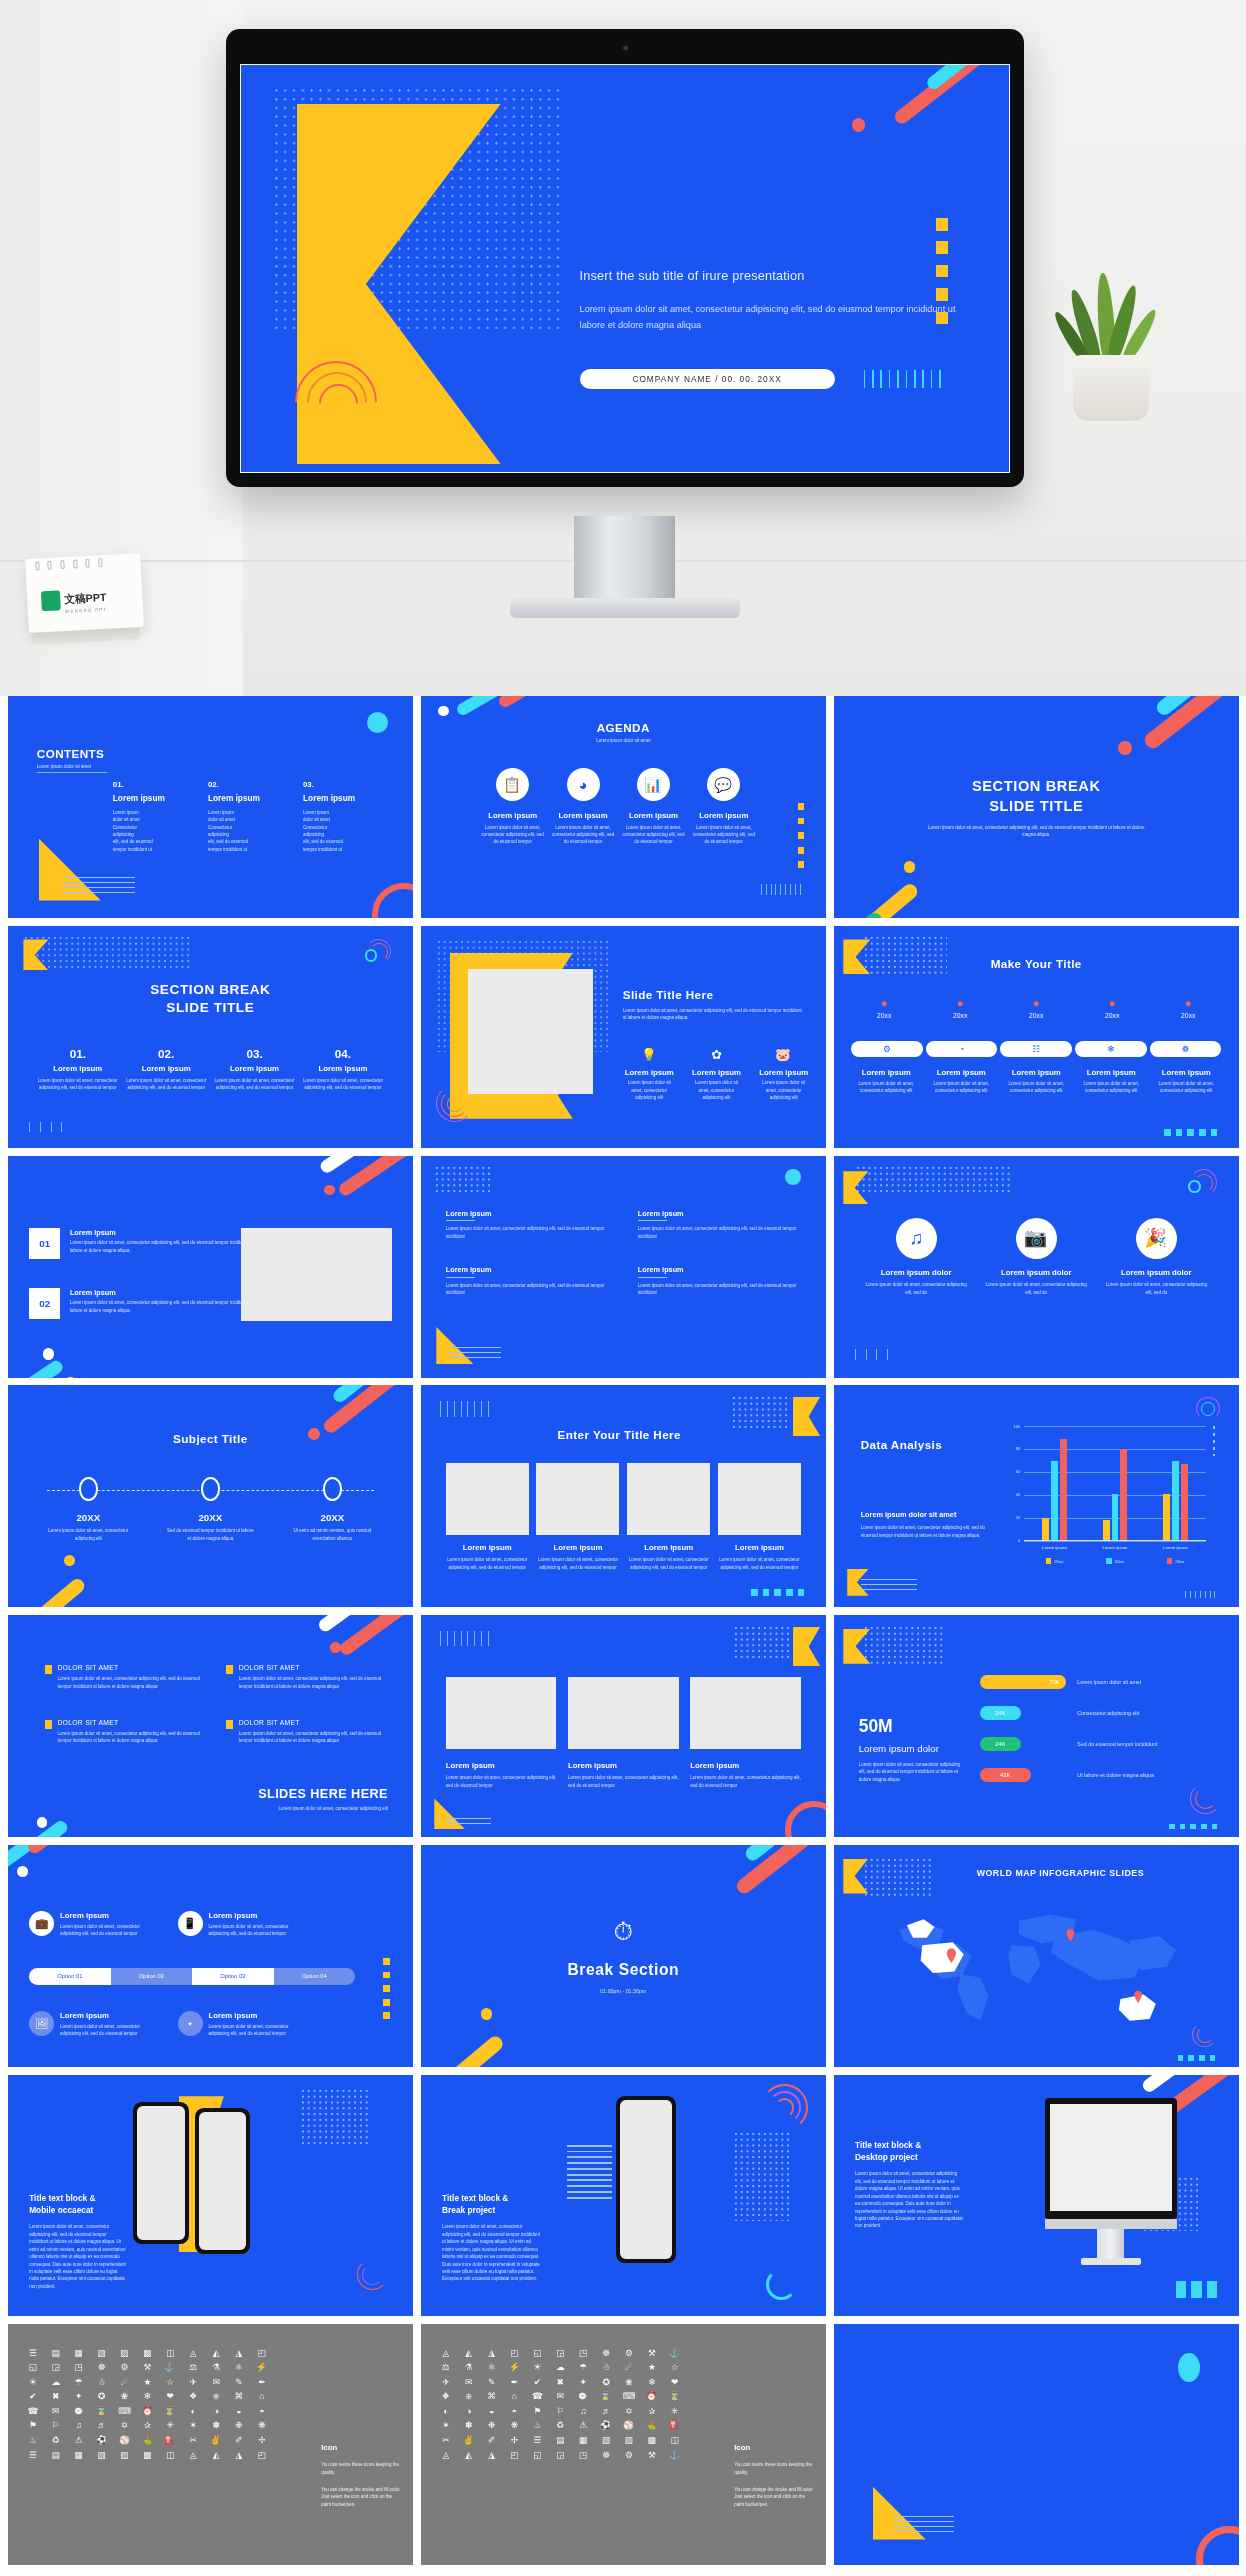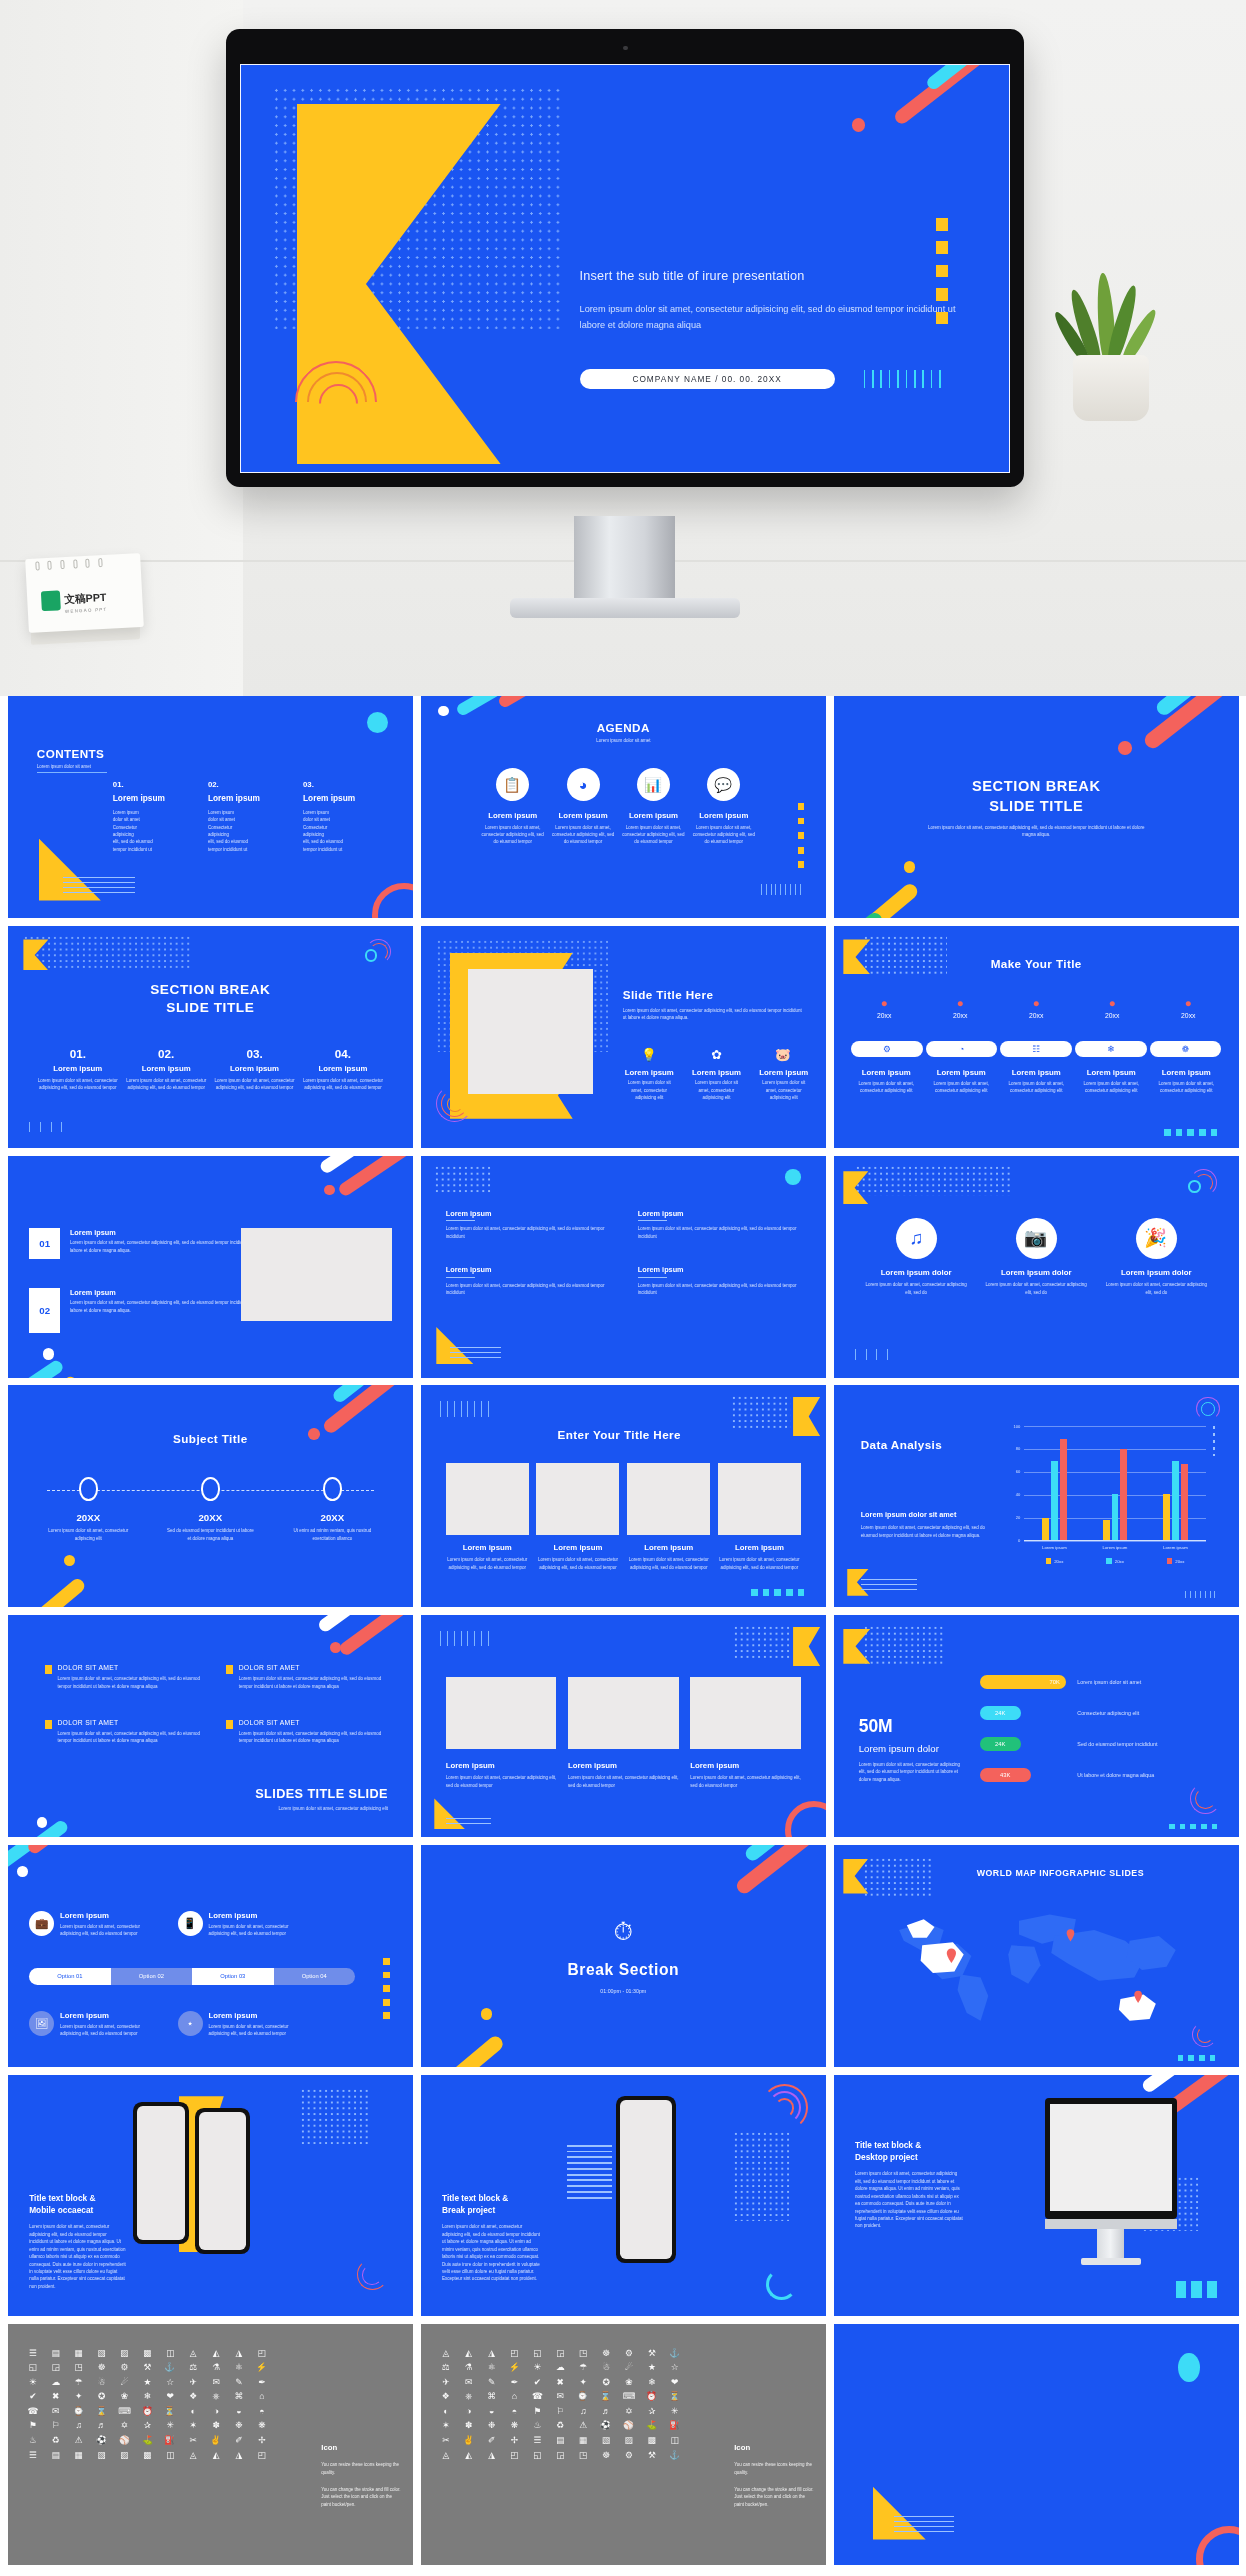--- a/index.html
+++ b/index.html
@@ -530,21 +530,21 @@
     <div class="deco-dot" style="left:35px; bottom:17.5px; width:11.7px; height:11.7px; background:#fff;"></div>
 
     <div style="position:absolute; left:21.4px; top:72px; display:flex; gap:9.7px; width:234px;">
       <div style="width:31px;height:31px;background:#fff;color:#1a55f2;font-weight:bold;font-size:9.7px;display:flex;align-items:center;justify-content:center;flex:0 0 31px;">01</div>
       <div>
         <div style="font-size:7.3px; font-weight:600;">Lorem ipsum</div>
         <div class="s-p" style="margin-top:2.9px;">Lorem ipsum dolor sit amet, consectetur adipisicing elit, sed do eiusmod tempor incididunt ut labore et dolore magna aliqua.</div>
       </div>
     </div>
     <div style="position:absolute; left:21.4px; top:132px; display:flex; gap:9.7px; width:234px;">
-      <div style="width:31px;height:45px;background:#fff;color:#1a55f2;font-weight:bold;font-size:9.7px;display:flex;align-items:center;justify-content:center;flex:0 0 31px;">02</div>
+      <div style="width:31px;height:31px;background:#fff;color:#1a55f2;font-weight:bold;font-size:9.7px;display:flex;align-items:center;justify-content:center;flex:0 0 31px;">02</div>
       <div>
         <div style="font-size:7.3px; font-weight:600;">Lorem ipsum</div>
         <div class="s-p" style="margin-top:2.9px;">Lorem ipsum dolor sit amet, consectetur adipisicing elit, sed do eiusmod tempor incididunt ut labore et dolore magna aliqua.</div>
       </div>
     </div>
     <div class="imgbox" style="position:absolute; right:21.4px; top:72px; width:151px; height:93px;"></div>
   </div>
 
   <div class="slide">
     <div class="dotgrid" style="position:absolute; left:13.6px; top:9.7px; width:58px; height:29px;"></div>
@@ -817,21 +817,21 @@
       </div>
       <div style="display:flex; gap:5.8px;">
         <div class="ysq" style="flex:0 0 6.8px; height:8.8px; margin-top:1px;"></div>
         <div>
           <div style="font-size:6.8px; letter-spacing:0.3px;">DOLOR SIT AMET</div>
           <div class="s-p" style="margin-top:3.9px;">Lorem ipsum dolor sit amet, consectetur adipiscing elit, sed do eiusmod tempor incididunt ut labore et dolore magna aliqua</div>
         </div>
       </div>
     </div>
     <div style="position:absolute; right:25px; bottom:25px; text-align:right;">
-      <div class="s-h2" style="font-size:12.7px;">SLIDES TITLE SLIDE</div>
+      <div class="s-h2" style="font-size:12.7px;">SLIDES HERE HERE</div>
       <div class="s-p" style="margin-top:3.9px;">Lorem ipsum dolor sit amet, consectetur adipisicing elit</div>
     </div>
   </div>
 
   <div class="slide">
     <div class="vticks" style="position:absolute; left:19.5px; top:15.6px; gap:5.8px;">
       <i style="height:15.6px;"></i>
         <i style="height:15.6px;"></i>
         <i style="height:15.6px;"></i>
         <i style="height:15.6px;"></i>

